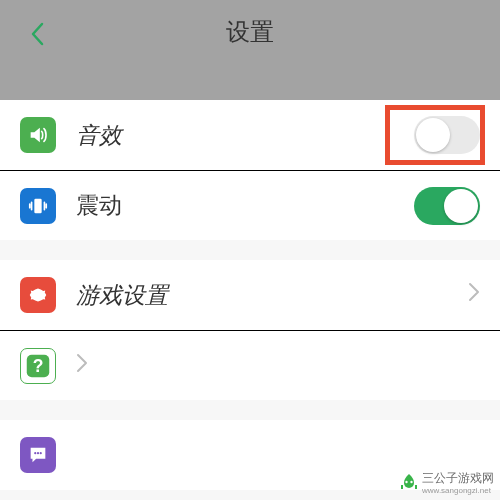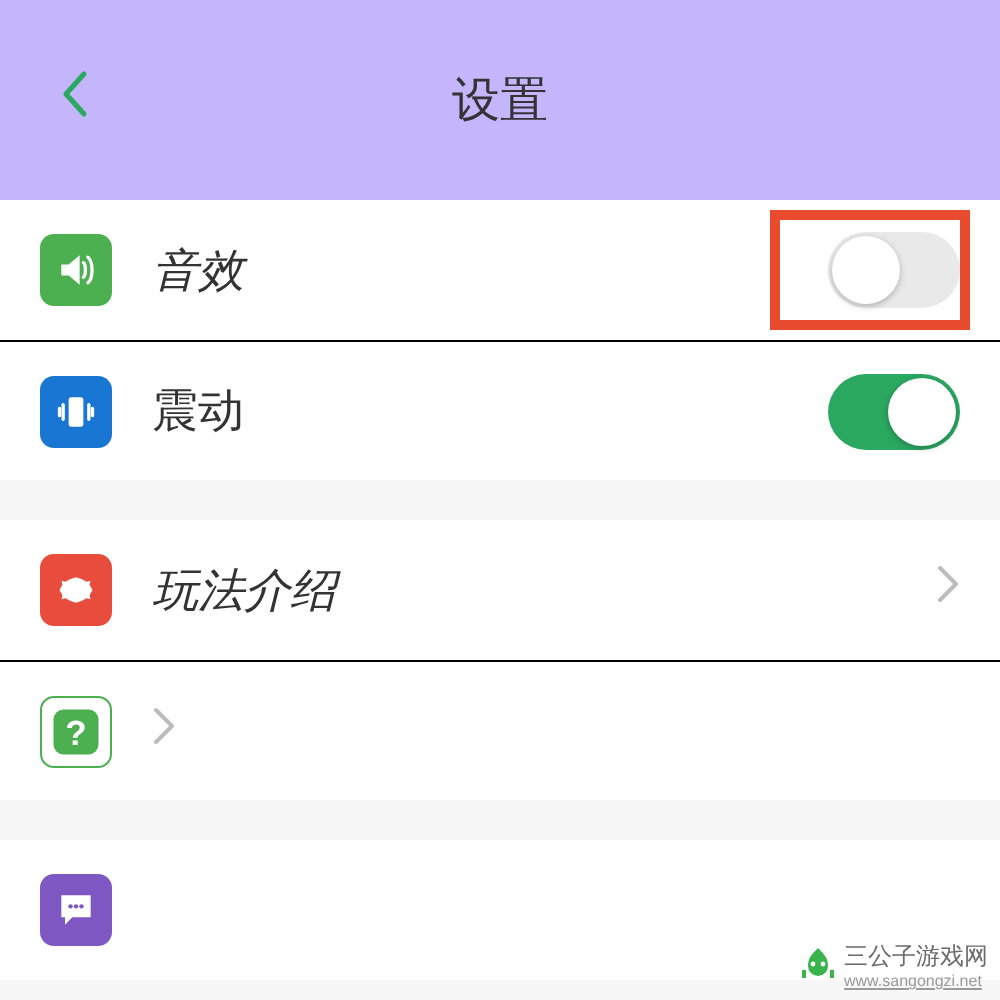--- a/index.html
+++ b/index.html
@@ -7,23 +7,23 @@
       width: 500px;
       height: 500px;
       font-family: -apple-system, "PingFang SC", "Helvetica Neue", sans-serif;
       background: #f7f7f7;
       overflow: hidden;
       position: relative;
     }
     .header {
       height: 100px;
       display: flex;
-      align-items: center;
-      padding: 1px 20px;
-      background: #c4b5fd;
+      align-items: flex-start;
+      padding: 16px 20px;
+      background: #a3a3a3;
       position: relative;
     }
     .back-btn {
       color: #2aa860;
       font-size: 26px;
       font-weight: 300;
       padding: 6px 10px;
       cursor: pointer;
     }
     .header-title {
@@ -112,21 +112,20 @@
       width: 18px;
       height: 20px;
       position: relative;
     }
     .watermark .logo svg { display: block; }
     .watermark .sub {
       font-size: 8px;
       color: #9a9a9a;
       display: block;
       line-height: 1;
-      text-decoration: underline;
     }
   </style>
 </head>
 <body>
 
 <div class="header">
   <div class="back-btn">
     <svg width="14" height="24" viewBox="0 0 14 24">
       <path d="M12 2 L3 12 L12 22" stroke="#2aa860" stroke-width="2.5" fill="none" stroke-linecap="round" stroke-linejoin="round"></path>
     </svg>
@@ -165,21 +164,21 @@
 </div>
 
 <div class="group">
 
   <div class="row">
     <div class="row-icon" style="background:#e74c3c">
       <svg width="22" height="22" viewBox="0 0 24 24">
         <path d="M12 8a4 4 0 100 8 4 4 0 000-8zm9 4l-1.6-2.8.5-2.2-2.2.5L15 6l-3-1-3 1-2.7 1.5-2.2-.5.5 2.2L3 12l1.6 2.8-.5 2.2 2.2-.5L9 18l3 1 3-1 2.7-1.5 2.2.5-.5-2.2L21 12z" fill="#fff"></path>
       </svg>
     </div>
-    <div class="row-label">玩法介绍</div>
+    <div class="row-label">游戏设置</div>
     <div class="chevron">
       <svg width="12" height="20" viewBox="0 0 12 20">
           <path d="M2 2l8 8-8 8" stroke="#bcbcbc" stroke-width="2" fill="none" stroke-linecap="round" stroke-linejoin="round"></path>
         </svg>
     </div>
   </div>
 
   <div class="row">
     <div class="row-icon" style="background:#fff;border:1px solid #4caf50">
       <svg width="30" height="30" viewBox="0 0 24 24">

